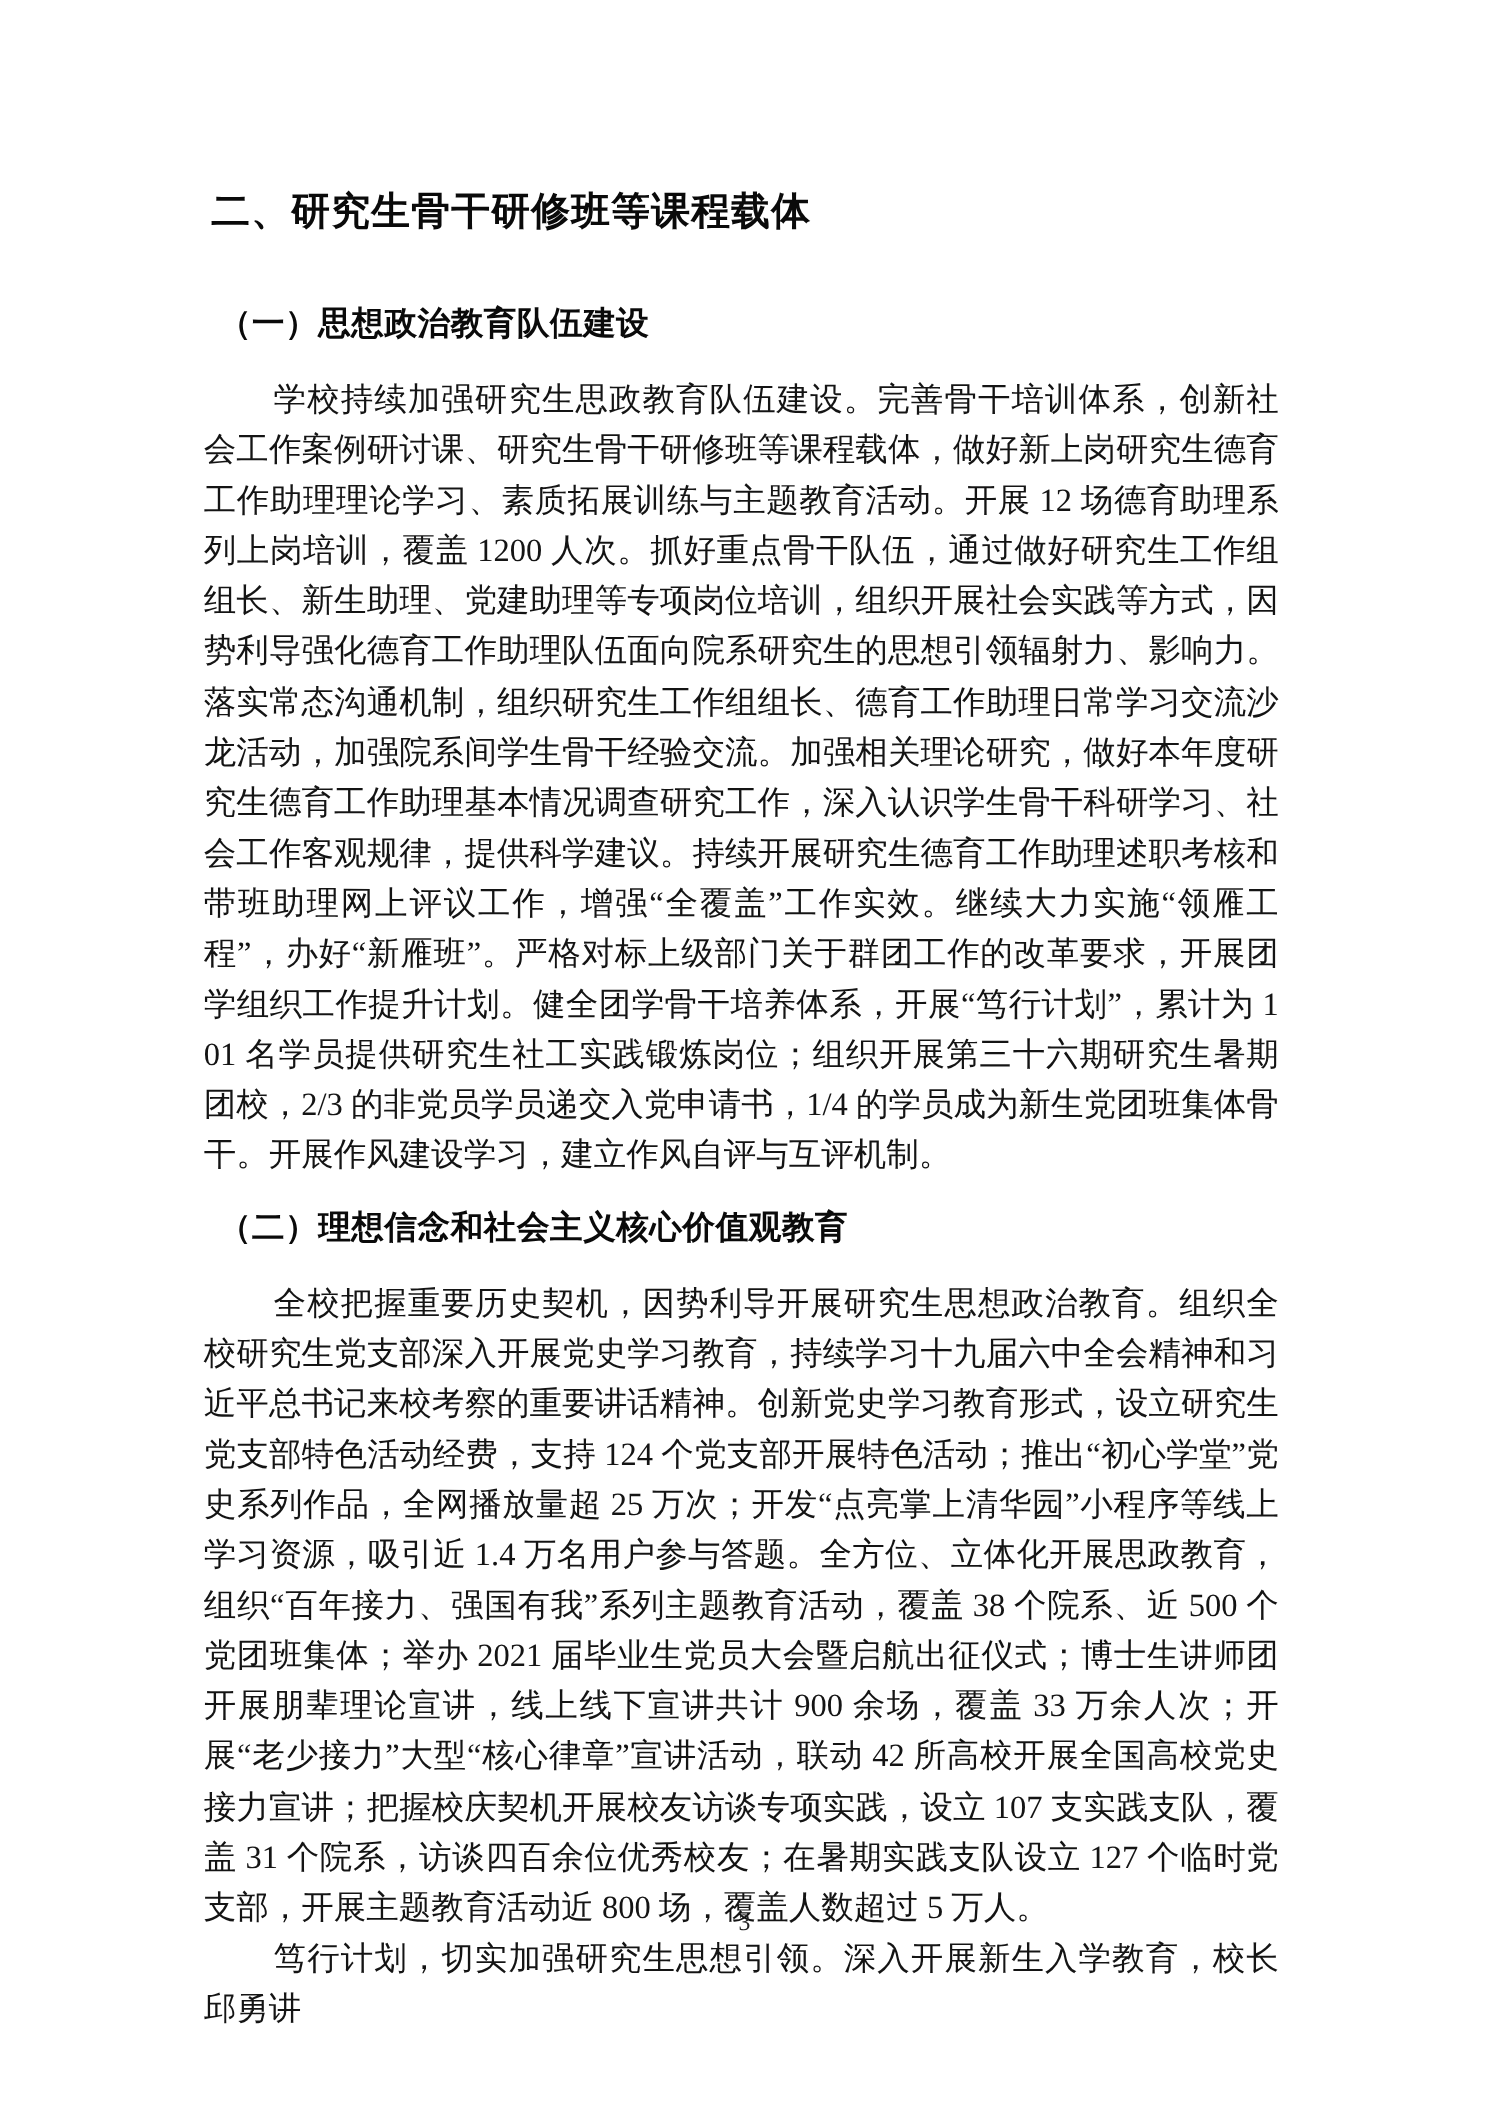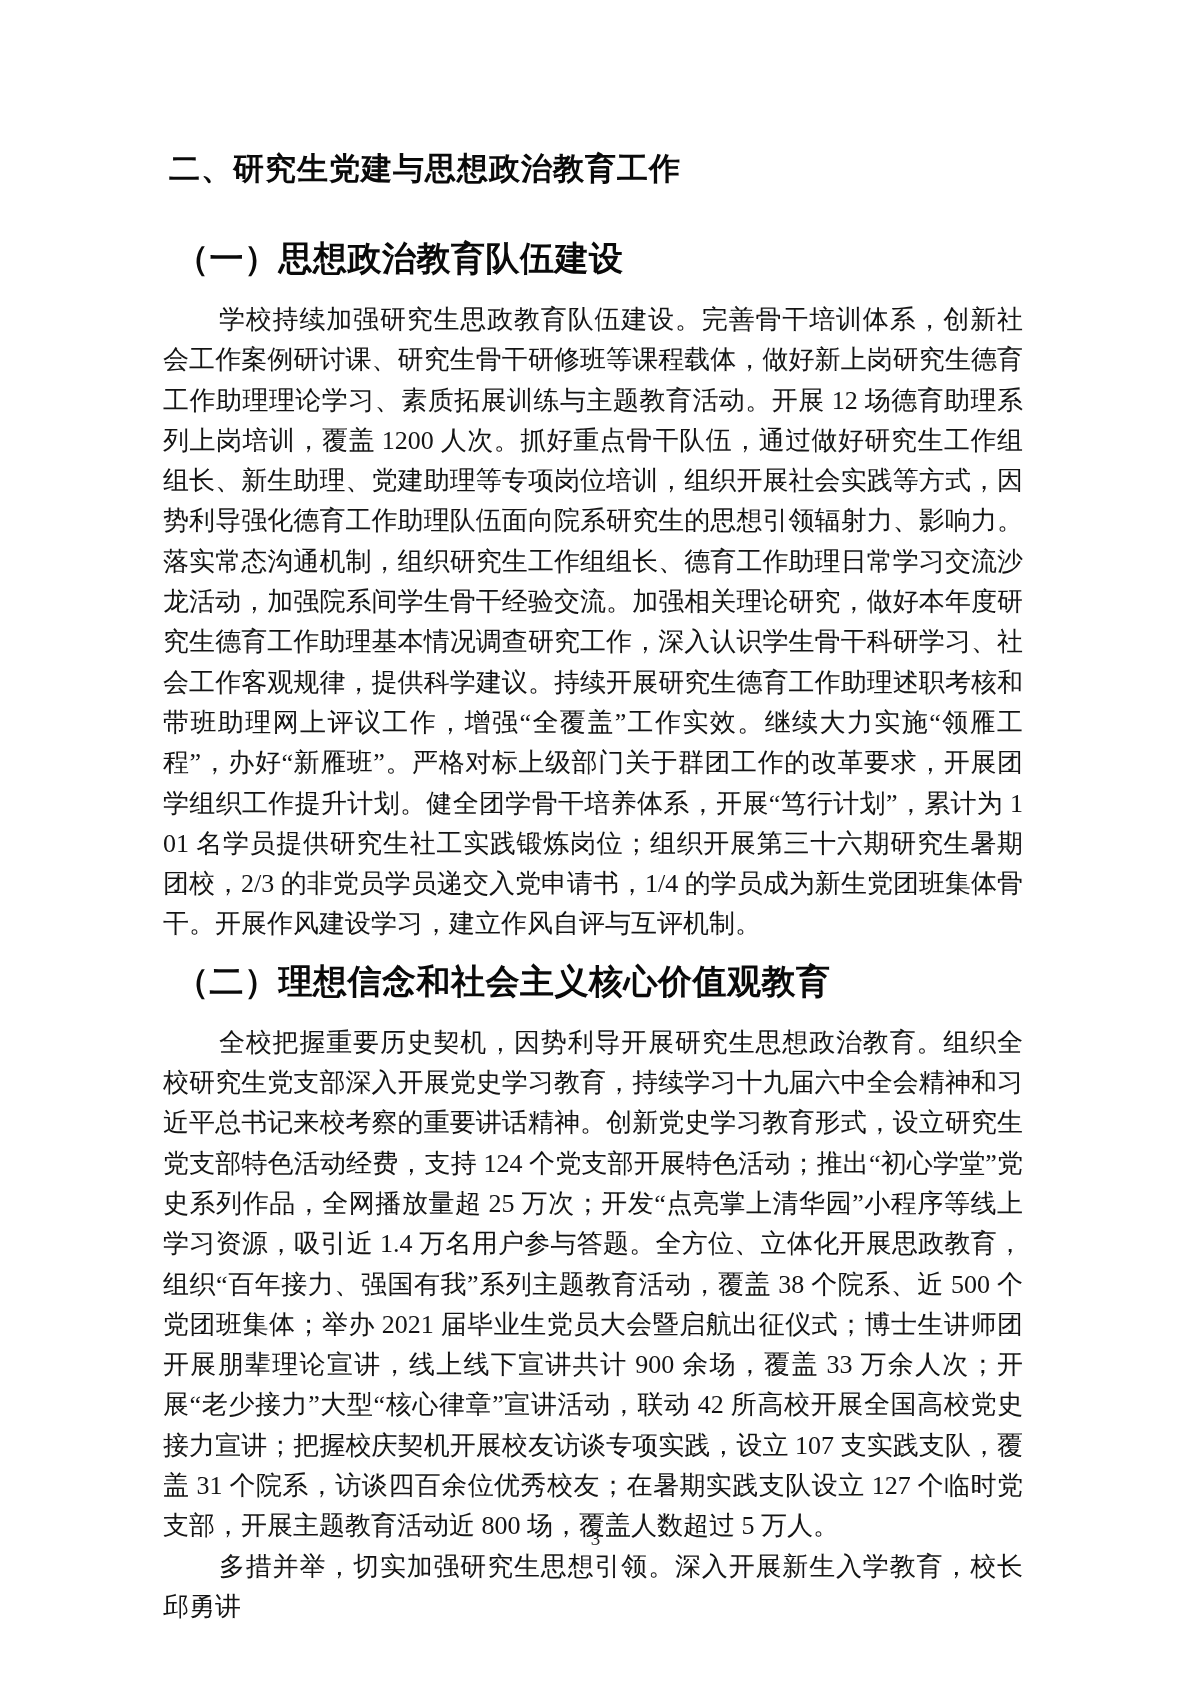--- a/index.html
+++ b/index.html
@@ -27,21 +27,21 @@
     font-family: "Liberation Sans", "DejaVu Sans", sans-serif;
     font-weight: 700;
     font-size: 31px;
     line-height: 46px;
     letter-spacing: 1px;
     color: #0a0a0a;
   }
   .section-heading {
     font-family: "Liberation Sans", "DejaVu Sans", sans-serif;
     font-weight: 600;
-    font-size: 34px;
+    font-size: 26px;
     line-height: 38px;
     letter-spacing: 0.5px;
     color: #0a0a0a;
     margin: 0 0 0 12px;
   }
   .section-heading.first  { margin-top: 47px; }
   .section-heading.second { margin-top: 17px; }
   .body-para {
     margin: 23px 0 0 0;
     font-size: 26px;
@@ -61,28 +61,28 @@
     font-size: 19px;
     color: #222222;
   }
 </style>
 </head>
 <body>
 
 <div class="page">
   <div class="content">
 
-    <h1 class="doc-title">二、研究生党建与思想政治教育工作</h1>
+    <h1 class="doc-title">二、研究生骨干研修班等课程载体</h1>
 
     <h2 class="section-heading first">（一）思想政治教育队伍建设</h2>
 
     <p class="body-para">学校持续加强研究生思政教育队伍建设。完善骨干培训体系，创新社会工作案例研讨课、研究生骨干研修班等课程载体，做好新上岗研究生德育工作助理理论学习、素质拓展训练与主题教育活动。开展 12 场德育助理系列上岗培训，覆盖 1200 人次。抓好重点骨干队伍，通过做好研究生工作组组长、新生助理、党建助理等专项岗位培训，组织开展社会实践等方式，因势利导强化德育工作助理队伍面向院系研究生的思想引领辐射力、影响力。落实常态沟通机制，组织研究生工作组组长、德育工作助理日常学习交流沙龙活动，加强院系间学生骨干经验交流。加强相关理论研究，做好本年度研究生德育工作助理基本情况调查研究工作，深入认识学生骨干科研学习、社会工作客观规律，提供科学建议。持续开展研究生德育工作助理述职考核和带班助理网上评议工作，增强“全覆盖”工作实效。继续大力实施“领雁工程”，办好“新雁班”。严格对标上级部门关于群团工作的改革要求，开展团学组织工作提升计划。健全团学骨干培养体系，开展“笃行计划”，累计为 101 名学员提供研究生社工实践锻炼岗位；组织开展第三十六期研究生暑期团校，2/3 的非党员学员递交入党申请书，1/4 的学员成为新生党团班集体骨干。开展作风建设学习，建立作风自评与互评机制。</p>
 
     <h2 class="section-heading second">（二）理想信念和社会主义核心价值观教育</h2>
 
     <p class="body-para">全校把握重要历史契机，因势利导开展研究生思想政治教育。组织全校研究生党支部深入开展党史学习教育，持续学习十九届六中全会精神和习近平总书记来校考察的重要讲话精神。创新党史学习教育形式，设立研究生党支部特色活动经费，支持 124 个党支部开展特色活动；推出“初心学堂”党史系列作品，全网播放量超 25 万次；开发“点亮掌上清华园”小程序等线上学习资源，吸引近 1.4 万名用户参与答题。全方位、立体化开展思政教育，组织“百年接力、强国有我”系列主题教育活动，覆盖 38 个院系、近 500 个党团班集体；举办 2021 届毕业生党员大会暨启航出征仪式；博士生讲师团开展朋辈理论宣讲，线上线下宣讲共计 900 余场，覆盖 33 万余人次；开展“老少接力”大型“核心律章”宣讲活动，联动 42 所高校开展全国高校党史接力宣讲；把握校庆契机开展校友访谈专项实践，设立 107 支实践支队，覆盖 31 个院系，访谈四百余位优秀校友；在暑期实践支队设立 127 个临时党支部，开展主题教育活动近 800 场，覆盖人数超过 5 万人。</p>
 
-    <p class="body-para tight">多措并举，切实加强研究生思想引领。深入开展新生入学教育，校长邱勇讲</p>
+    <p class="body-para tight">笃行计划，切实加强研究生思想引领。深入开展新生入学教育，校长邱勇讲</p>
 
   </div>
 
   <div class="page-number">3</div>
 </div>
 
 </body></html>

